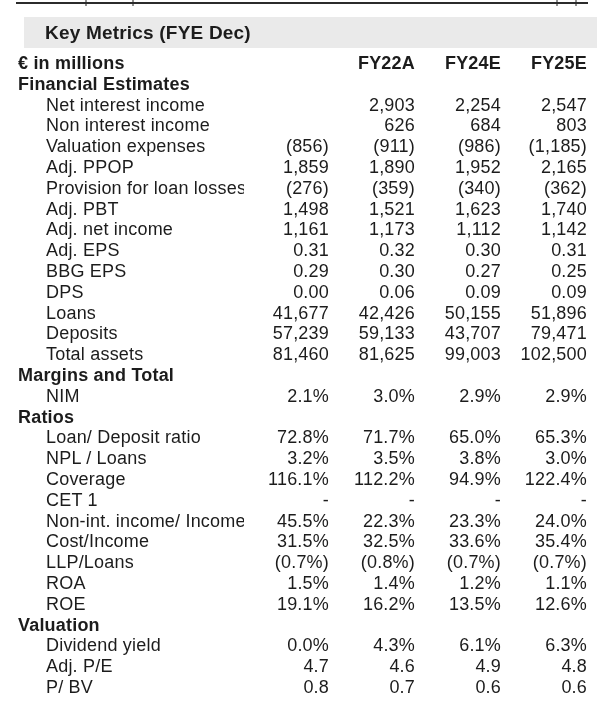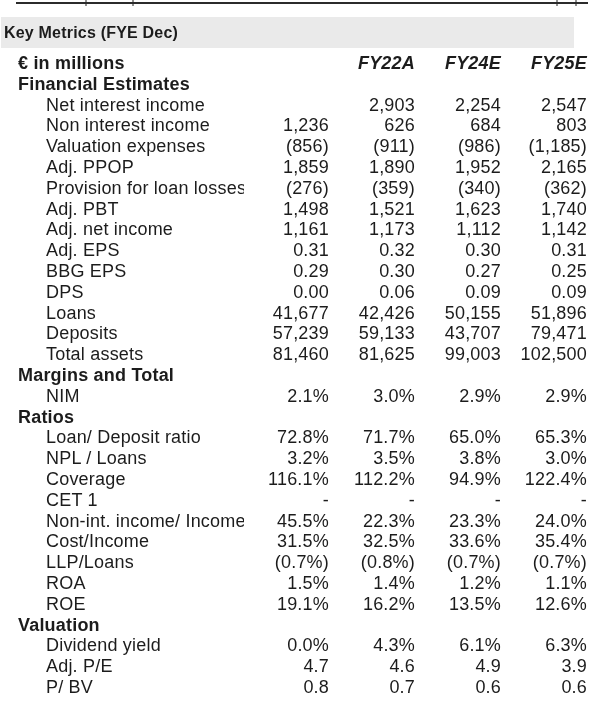--- a/index.html
+++ b/index.html
@@ -14,42 +14,42 @@
   
   .top-remnant { position: absolute; left: 0; top: 0; width: 606px; height: 8px; }
   .top-hline { position: absolute; left: 16px; top: 2px; width: 572px; height: 2px; background: #2b2b2b; }
   .tick { position: absolute; top: 0; width: 2px; height: 6px; background: #8f8f8f; }
   .tick.t1 { left: 85px; }
   .tick.t2 { left: 132px; }
   .tick.t3 { left: 556px; }
   .tick.t4 { left: 575px; }
 
   .title-bar {
-    position: absolute; left: 1px; top: 17px;
+    position: absolute; left: 24px; top: 17px;
     width: 573px; height: 31px;
     background: var(--header-bg, #eaeaea);
-    font-size: 16px; font-weight: bold;
+    font-size: 19px; font-weight: bold;
     line-height: 31px;
-    padding-left: 3px;
+    padding-left: 21px;
     letter-spacing: 0.2px;
     white-space: nowrap;
   }
 
   .metrics-table {
     position: absolute; left: 15px; top: 53px;
     width: 573px;
     font-size: 18px;
     letter-spacing: 0.2px;
   }
   .row { display: flex; height: 20.8px; line-height: 20.8px; white-space: nowrap; }
   .label { flex: 1; padding-left: 3px; overflow: hidden; }
   .hdr-label, .sec-label { font-weight: bold; }
   .row-label { padding-left: 31px; }
   .num { width: 86px; text-align: right; padding-right: 1px; }
-  .hdr .num { font-weight: bold; font-style: italic; }
+  .hdr .num { font-weight: bold; }
 </style>
 </head>
 <body>
 
 <div class="top-remnant">
   <div class="tick t1"></div>
   <div class="tick t2"></div>
   <div class="tick t3"></div>
   <div class="tick t4"></div>
   <div class="top-hline"></div>
@@ -71,21 +71,20 @@
         <div class="label sec-label">Financial Estimates</div>
       </div>
       <div class="row data-row">
         <div class="label row-label">Net interest income</div>
         <div class="num cell">2,903</div>
         <div class="num cell">2,254</div>
         <div class="num cell">2,547</div>
       </div>
       <div class="row data-row">
         <div class="label row-label">Non interest income</div>
-        <div class="num cell">1,236</div>
         <div class="num cell">626</div>
         <div class="num cell">684</div>
         <div class="num cell">803</div>
       </div>
       <div class="row data-row">
         <div class="label row-label">Valuation expenses</div>
         <div class="num cell">(856)</div>
         <div class="num cell">(911)</div>
         <div class="num cell">(986)</div>
         <div class="num cell">(1,185)</div>
@@ -244,21 +243,21 @@
         <div class="num cell">0.0%</div>
         <div class="num cell">4.3%</div>
         <div class="num cell">6.1%</div>
         <div class="num cell">6.3%</div>
       </div>
       <div class="row data-row">
         <div class="label row-label">Adj. P/E</div>
         <div class="num cell">4.7</div>
         <div class="num cell">4.6</div>
         <div class="num cell">4.9</div>
-        <div class="num cell">3.9</div>
+        <div class="num cell">4.8</div>
       </div>
       <div class="row data-row">
         <div class="label row-label">P/ BV</div>
         <div class="num cell">0.8</div>
         <div class="num cell">0.7</div>
         <div class="num cell">0.6</div>
         <div class="num cell">0.6</div>
       </div>
     </div>
 </div>

